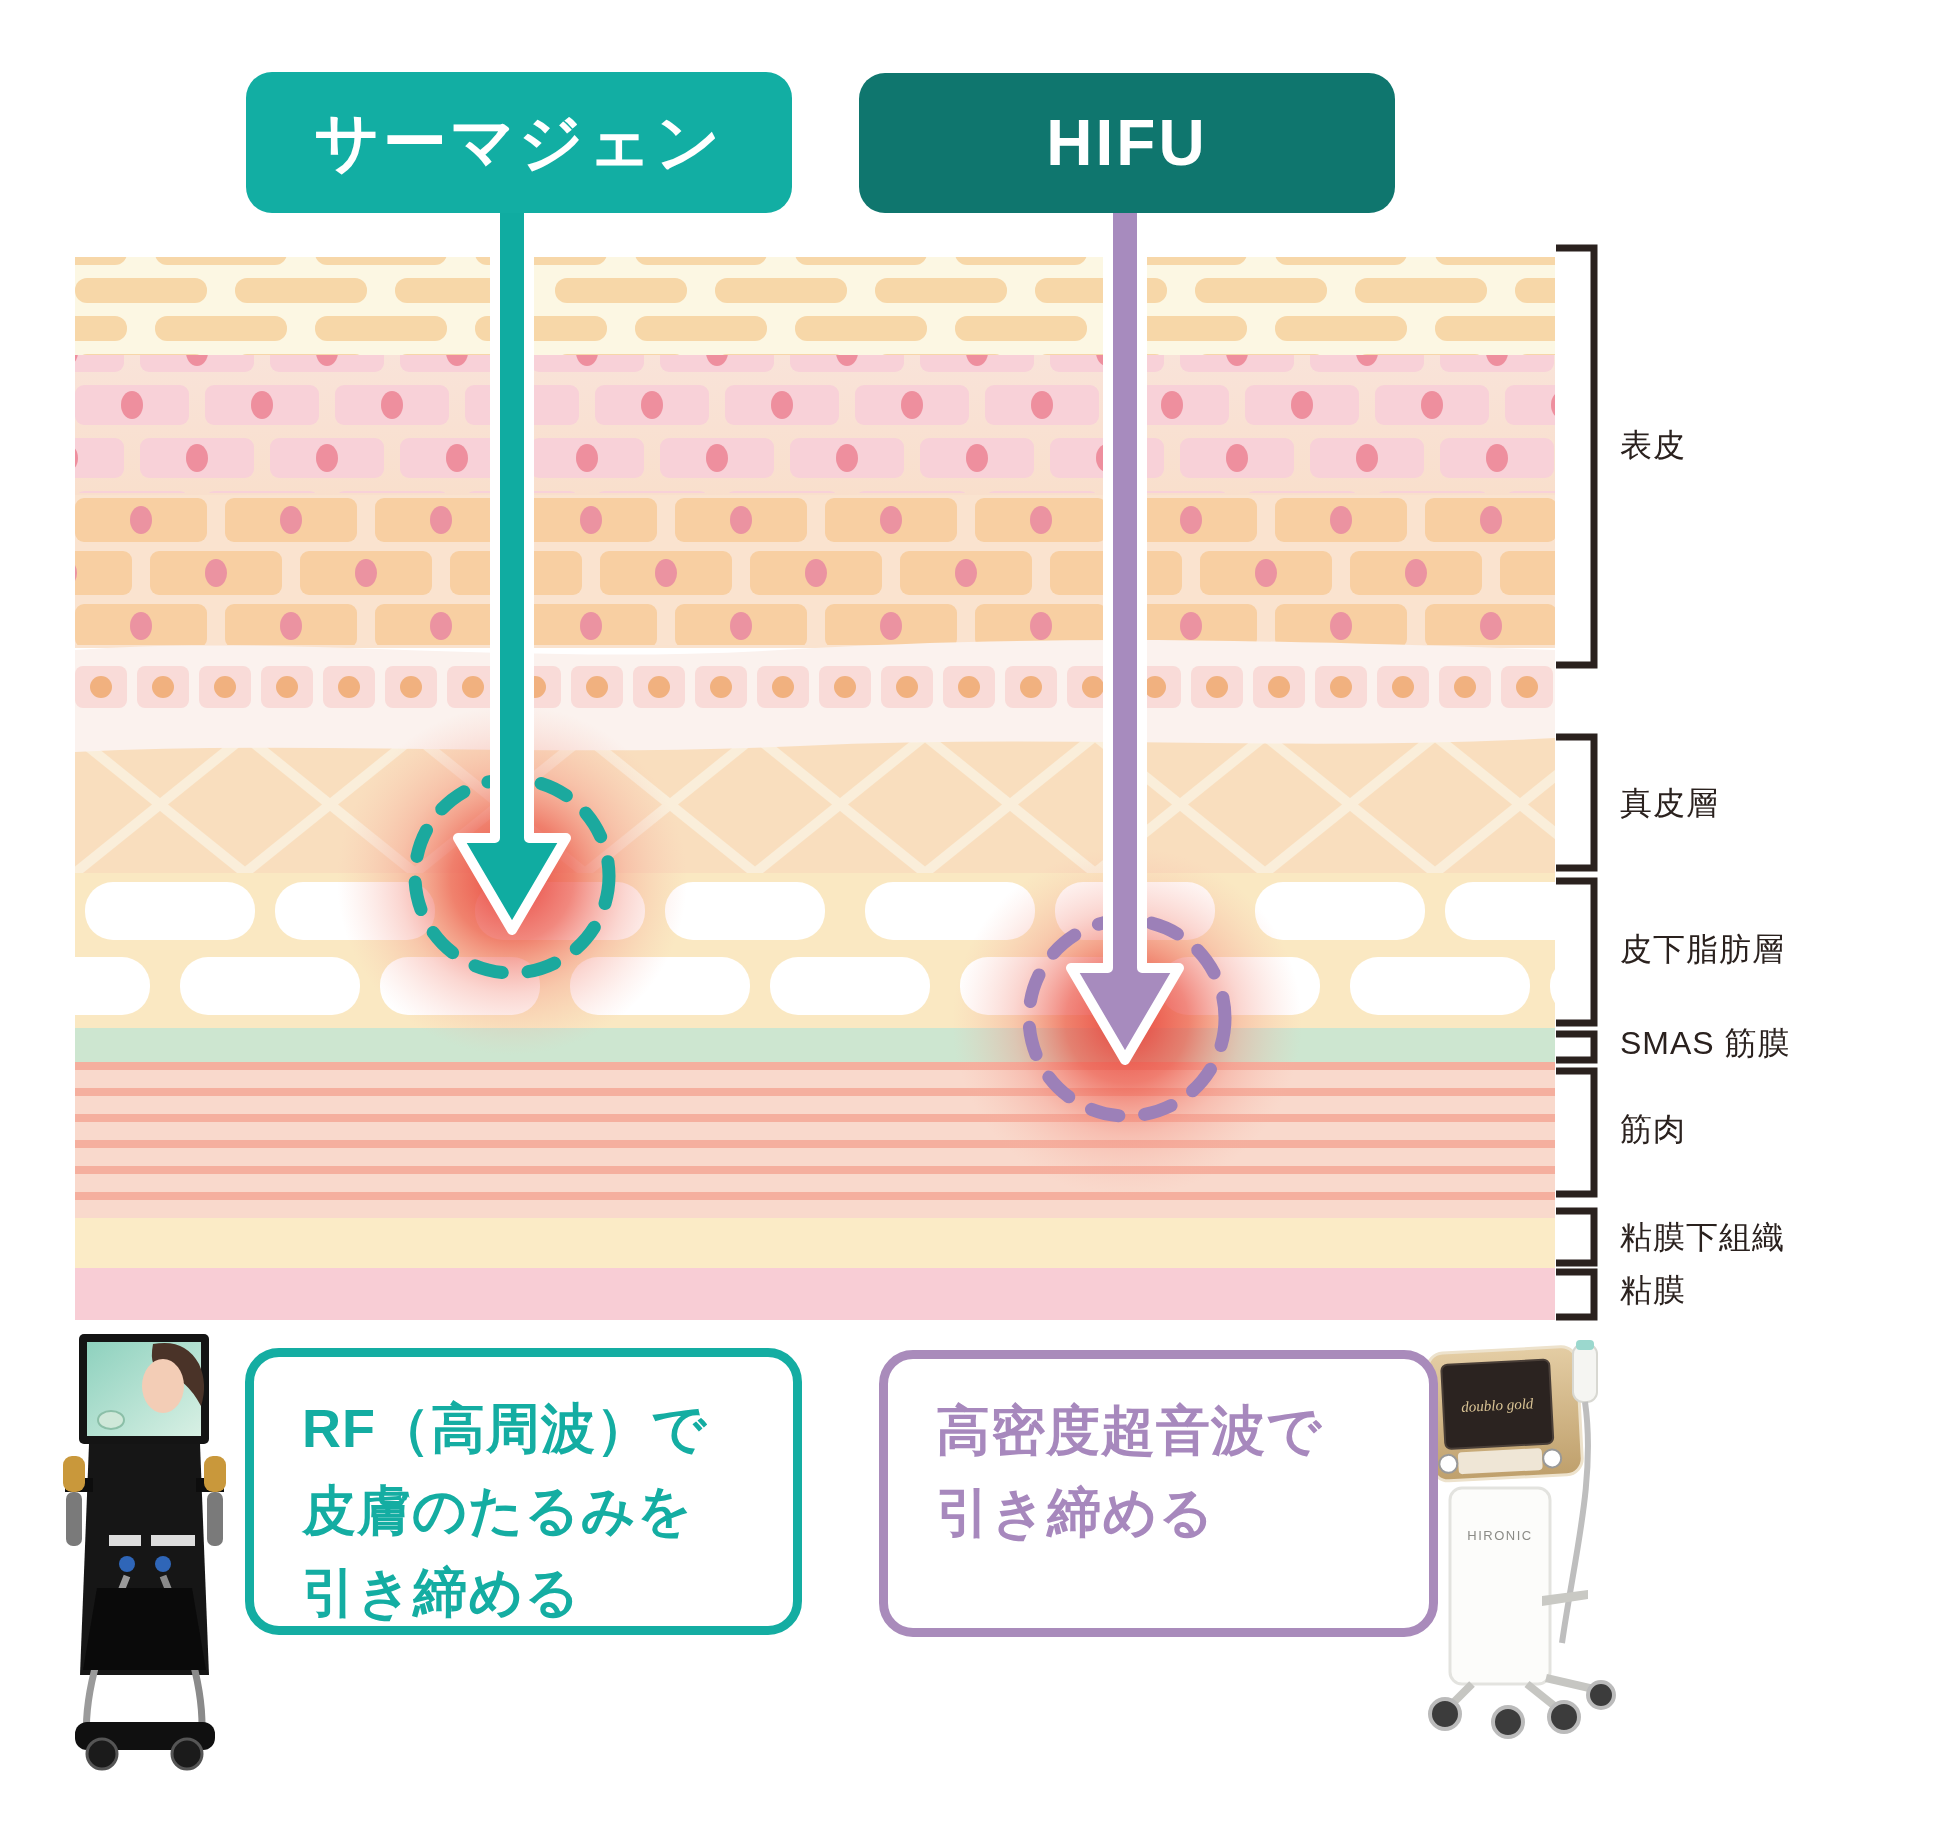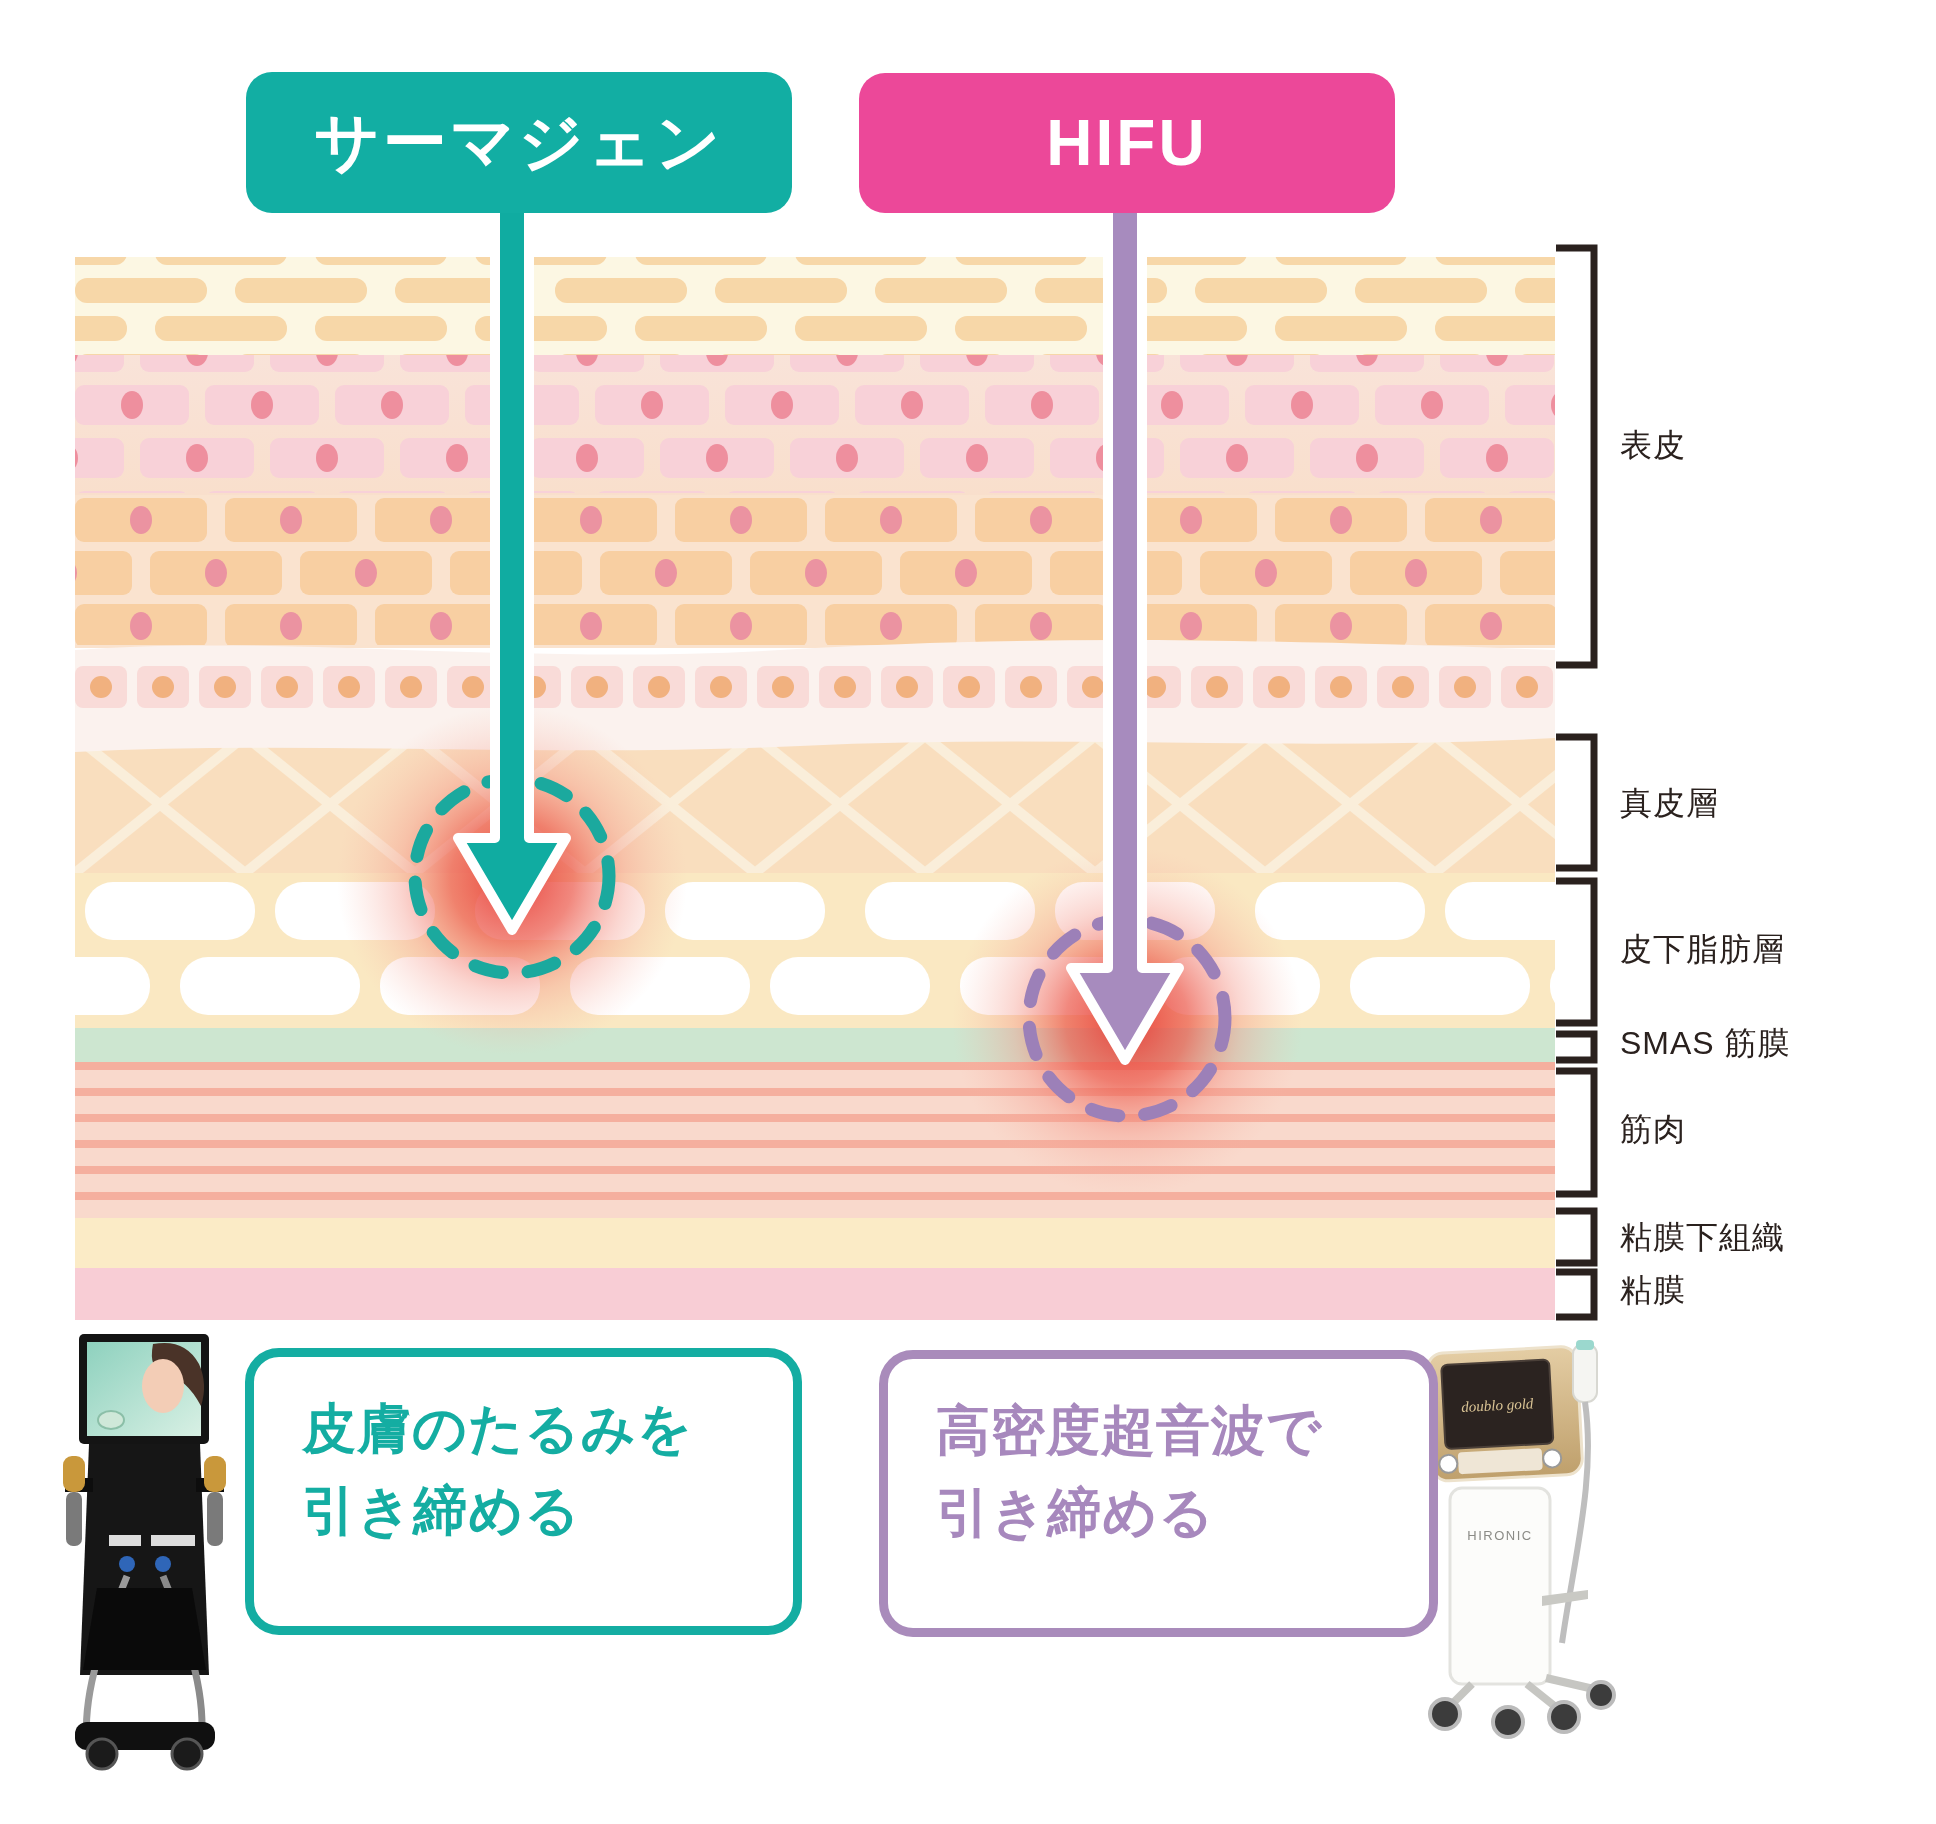--- a/index.html
+++ b/index.html
@@ -7,21 +7,21 @@
     position:relative;width:1936px;height:1824px;background:#ffffff;overflow:hidden;
     font-family:"Liberation Sans","DejaVu Sans",sans-serif;
   }
   .diagram-svg{position:absolute;left:0;top:0;}
   .chip{
     position:absolute;display:flex;align-items:center;justify-content:center;
     color:#ffffff;font-weight:700;font-size:64px;letter-spacing:3px;
     border-radius:26px;z-index:5;
   }
   .chip-teal{left:246px;top:72px;width:546px;height:141px;background:#12AEA3;}
-  .chip-purple{left:859px;top:73px;width:536px;height:140px;background:#ec4899;}
+  .chip-purple{left:859px;top:73px;width:536px;height:140px;background:#0f766e;}
   .layer-label{
     position:absolute;left:1620px;color:#2A211E;font-size:32px;line-height:54px;
     letter-spacing:1px;white-space:nowrap;z-index:4;
   }
   .ll-epidermis{top:418px;}
   .ll-dermis{top:776px;}
   .ll-fat{top:922px;}
   .ll-smas{top:1016px;}
   .ll-muscle{top:1102px;}
   .ll-submucosa{top:1210px;}
@@ -224,20 +224,21 @@
 
   <div class="layer-label ll-epidermis">表皮</div>
   <div class="layer-label ll-dermis">真皮層</div>
   <div class="layer-label ll-fat">皮下脂肪層</div>
   <div class="layer-label ll-smas">SMAS 筋膜</div>
   <div class="layer-label ll-muscle">筋肉</div>
   <div class="layer-label ll-submucosa">粘膜下組織</div>
   <div class="layer-label ll-mucosa">粘膜</div>
 
   <div class="desc desc-teal">
+    <span class="desc-line">RF（高周波）で</span>
     <span class="desc-line">皮膚のたるみを</span>
     <span class="desc-line">引き締める</span>
   </div>
   <div class="desc desc-purple">
     <span class="desc-line">高密度超音波で</span>
     <span class="desc-line">引き締める</span>
   </div>
 
 </div>
 

